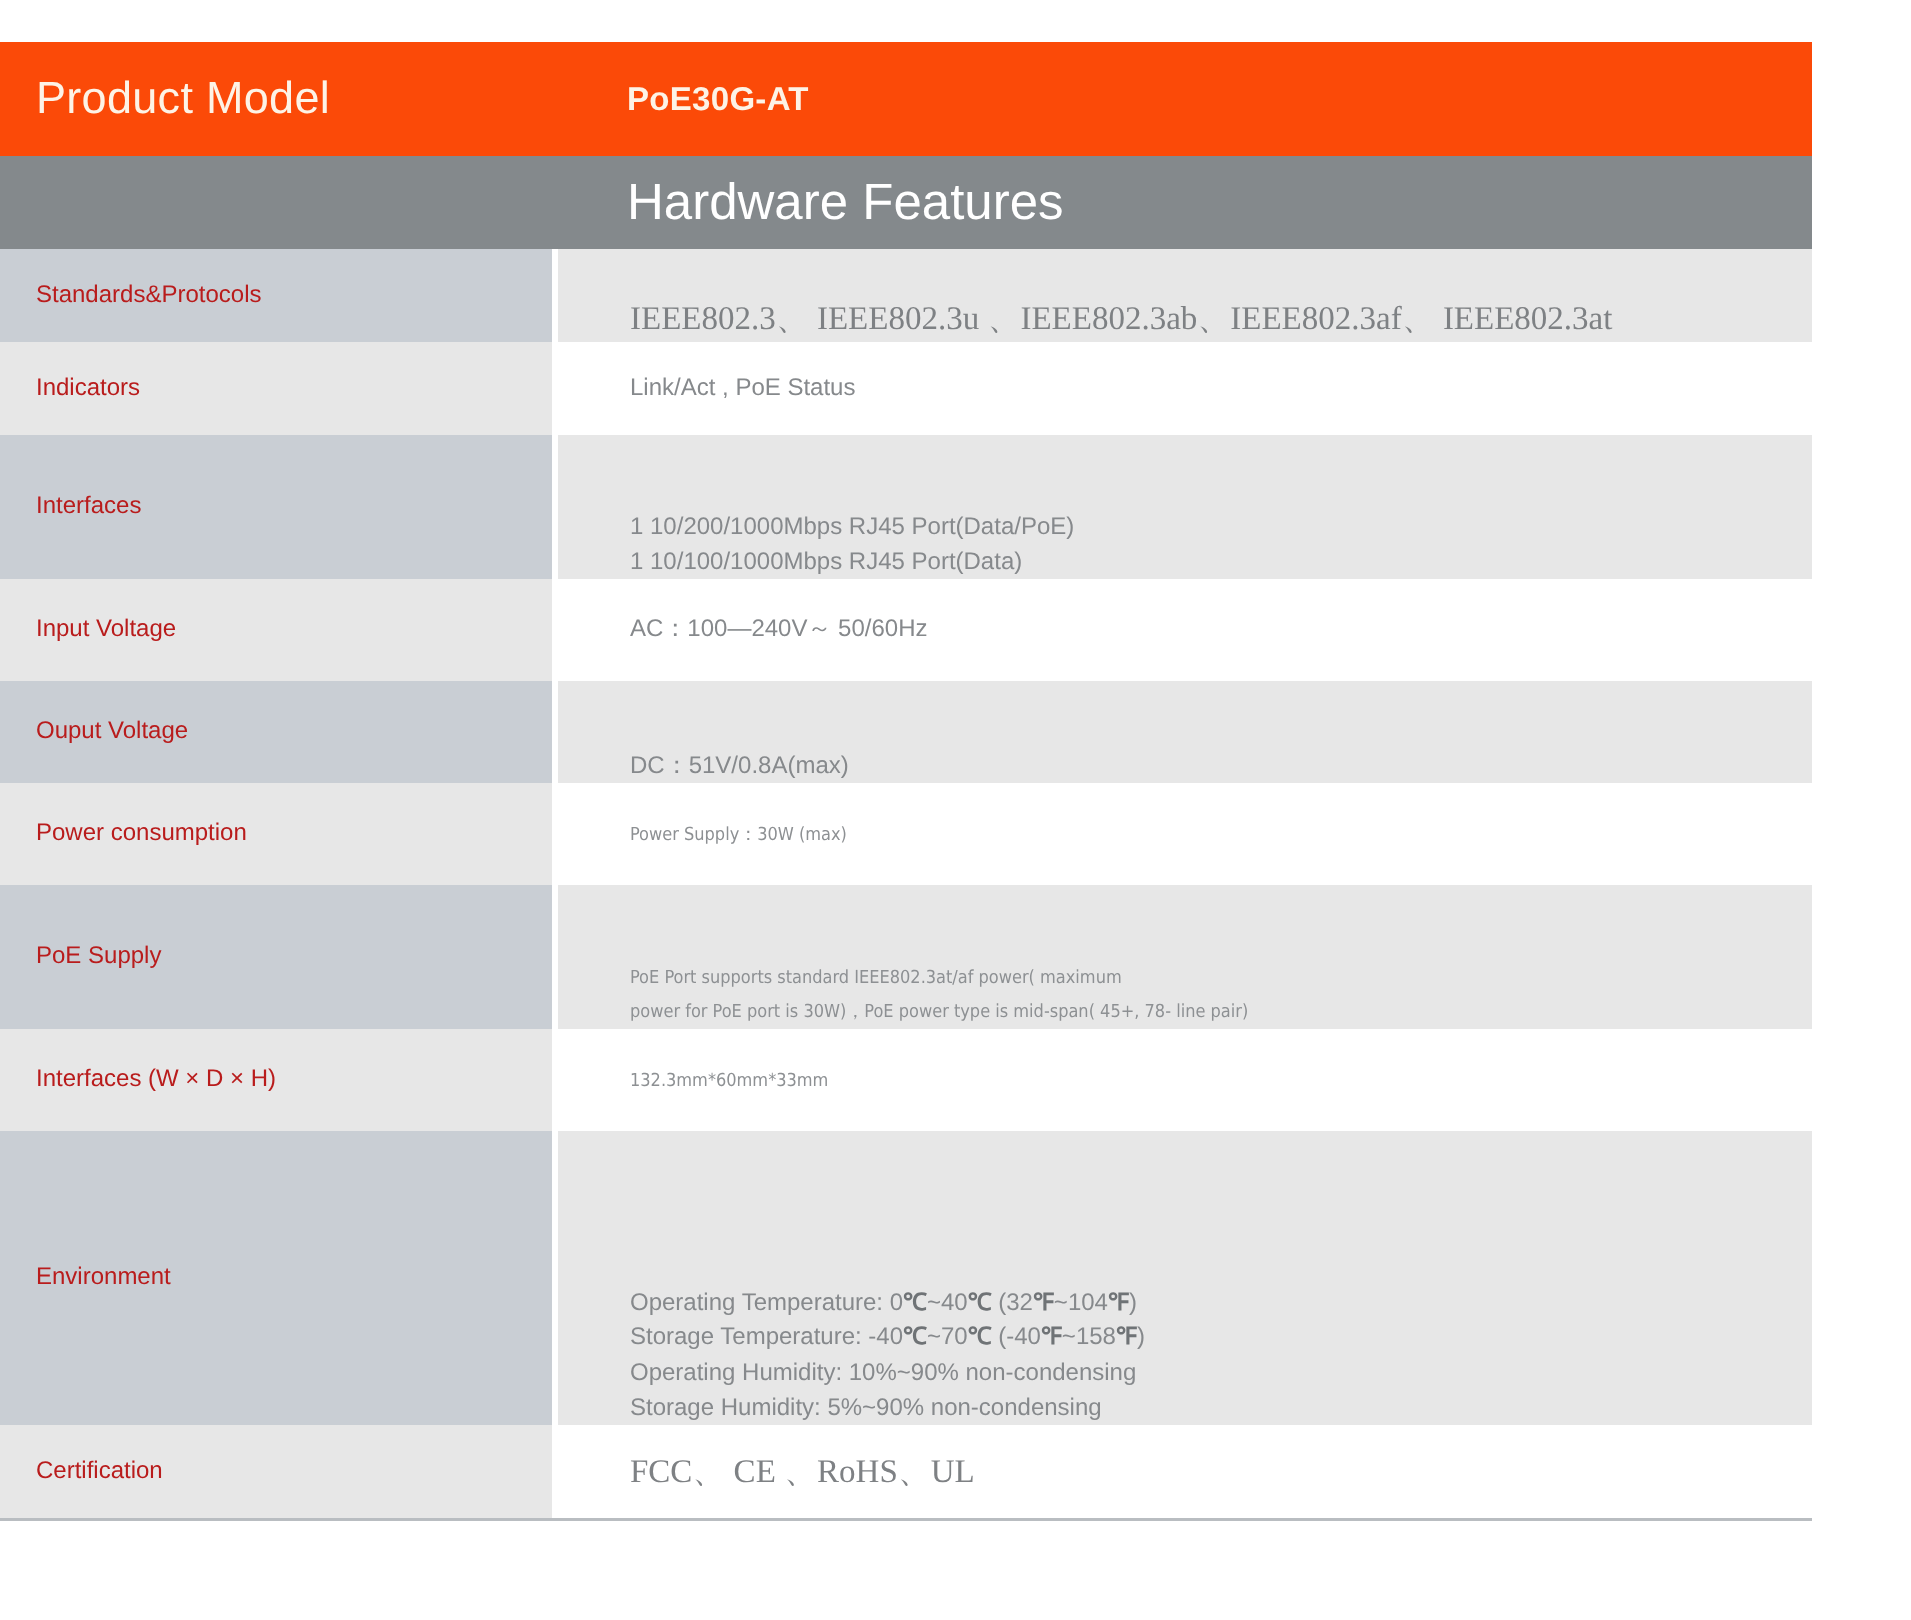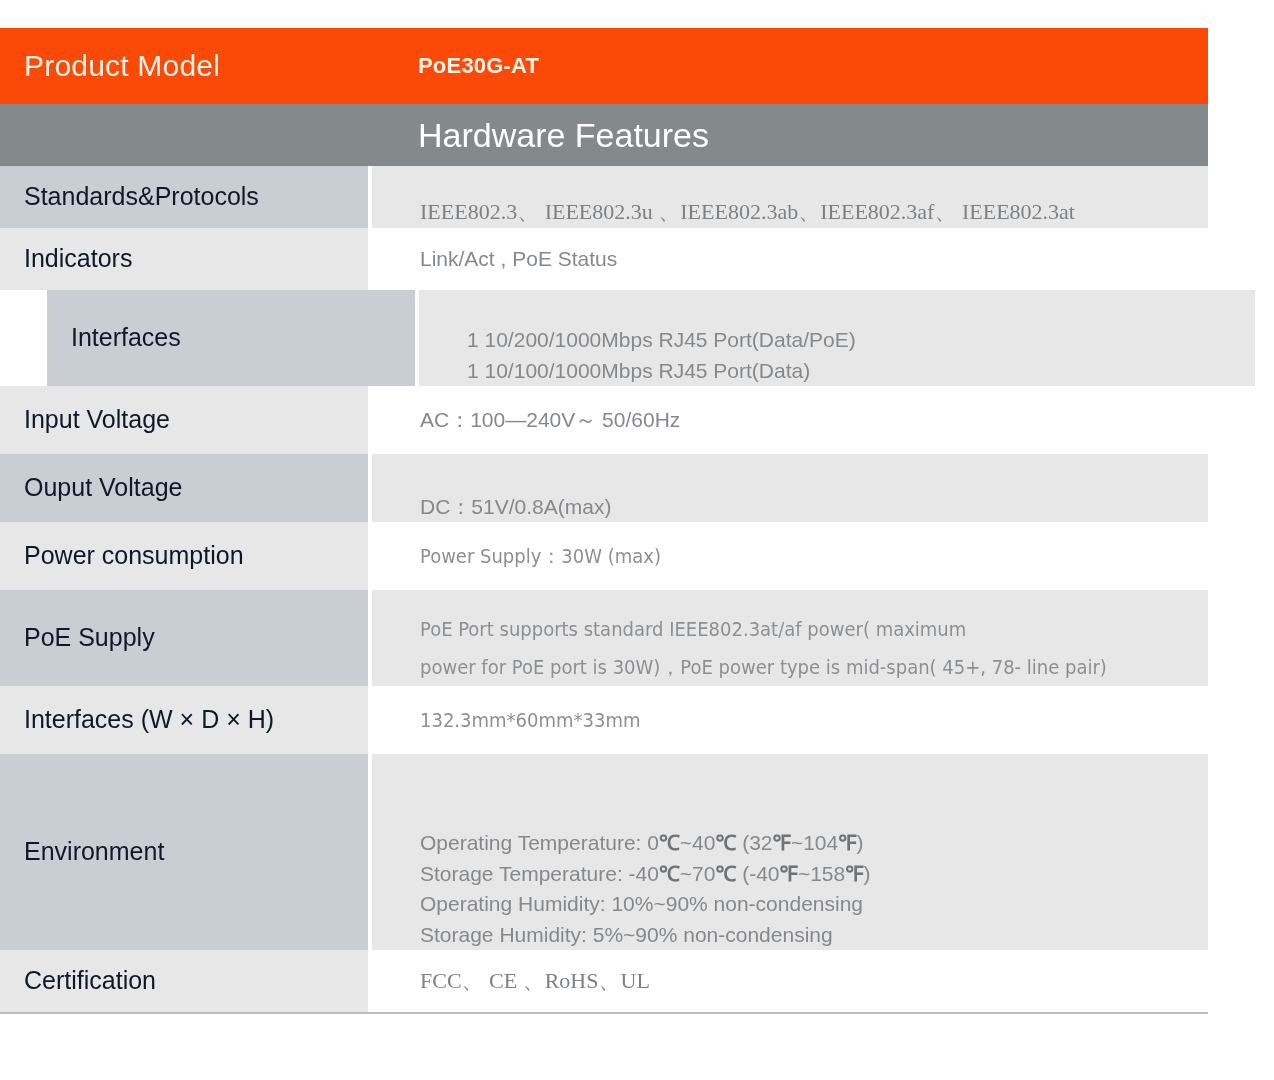--- a/index.html
+++ b/index.html
@@ -75,73 +75,73 @@
     align-items: stretch;
   }
 
   .spec-key {
     width: 368px;
     flex: 0 0 368px;
     display: flex;
     align-items: center;
     padding-left: 24px;
     padding-right: 10px;
-    color: #0f172a;
-    font-size: 25px;
+    color: #b91c1c;
+    font-size: 16px;
     font-weight: 400;
     line-height: 1.35;
   }
 
   .gap {
     width: 4px;
     flex: 0 0 4px;
     background: #ffffff;
   }
 
   .spec-val {
     flex: 1;
     display: flex;
     flex-direction: column;
     justify-content: center;
     padding-left: 48px;
     padding-right: 20px;
     color: #86898c;
-    font-size: 21px;
+    font-size: 16px;
     font-weight: 400;
   }
 
   .spec-val .line { display: block; line-height: 1.45; white-space: nowrap; }
 
   
   .band-a .spec-key { background: #c9ced4; }
   .band-a .spec-val { background: #e7e7e7; justify-content: flex-end; }
   .band-b .spec-key { background: #e7e7e7; }
   .band-b .spec-val { background: #ffffff; }
 
   
-  .narrow .spec-val { font-family: "DejaVu Sans Condensed", "Liberation Sans Narrow", "Liberation Sans", sans-serif; font-stretch: condensed; font-size: 20px; color: #8d9093; }
+  .narrow .spec-val { font-family: "DejaVu Sans Condensed", "Liberation Sans Narrow", "Liberation Sans", sans-serif; font-stretch: condensed; font-size: 12px; color: #8d9093; }
   .narrow .spec-val .line { line-height: 1.9; }
 
   .serif-val .spec-val {
     font-family: "Liberation Serif", "DejaVu Serif", serif;
     font-size: 22px;
     color: #7e8184;
   }
 
   
   .deg { font-weight: 700; color: #6f7376; }
 
   
   .bottom-rule {
     width: 100%;
     height: 2px;
     background: #b9bdc1;
   }
 
-  .tall-2 { min-height: 96px; margin-left: 47px; }
+  .tall-2 { min-height: 96px; }
   .tall-4 { min-height: 196px; }
   .std    { min-height: 62px; }
   .mid    { min-height: 68px; }
   .poe    { min-height: 96px; }
 </style>
 </head>
 <body>
 
 <div id="spec-sheet">
 

